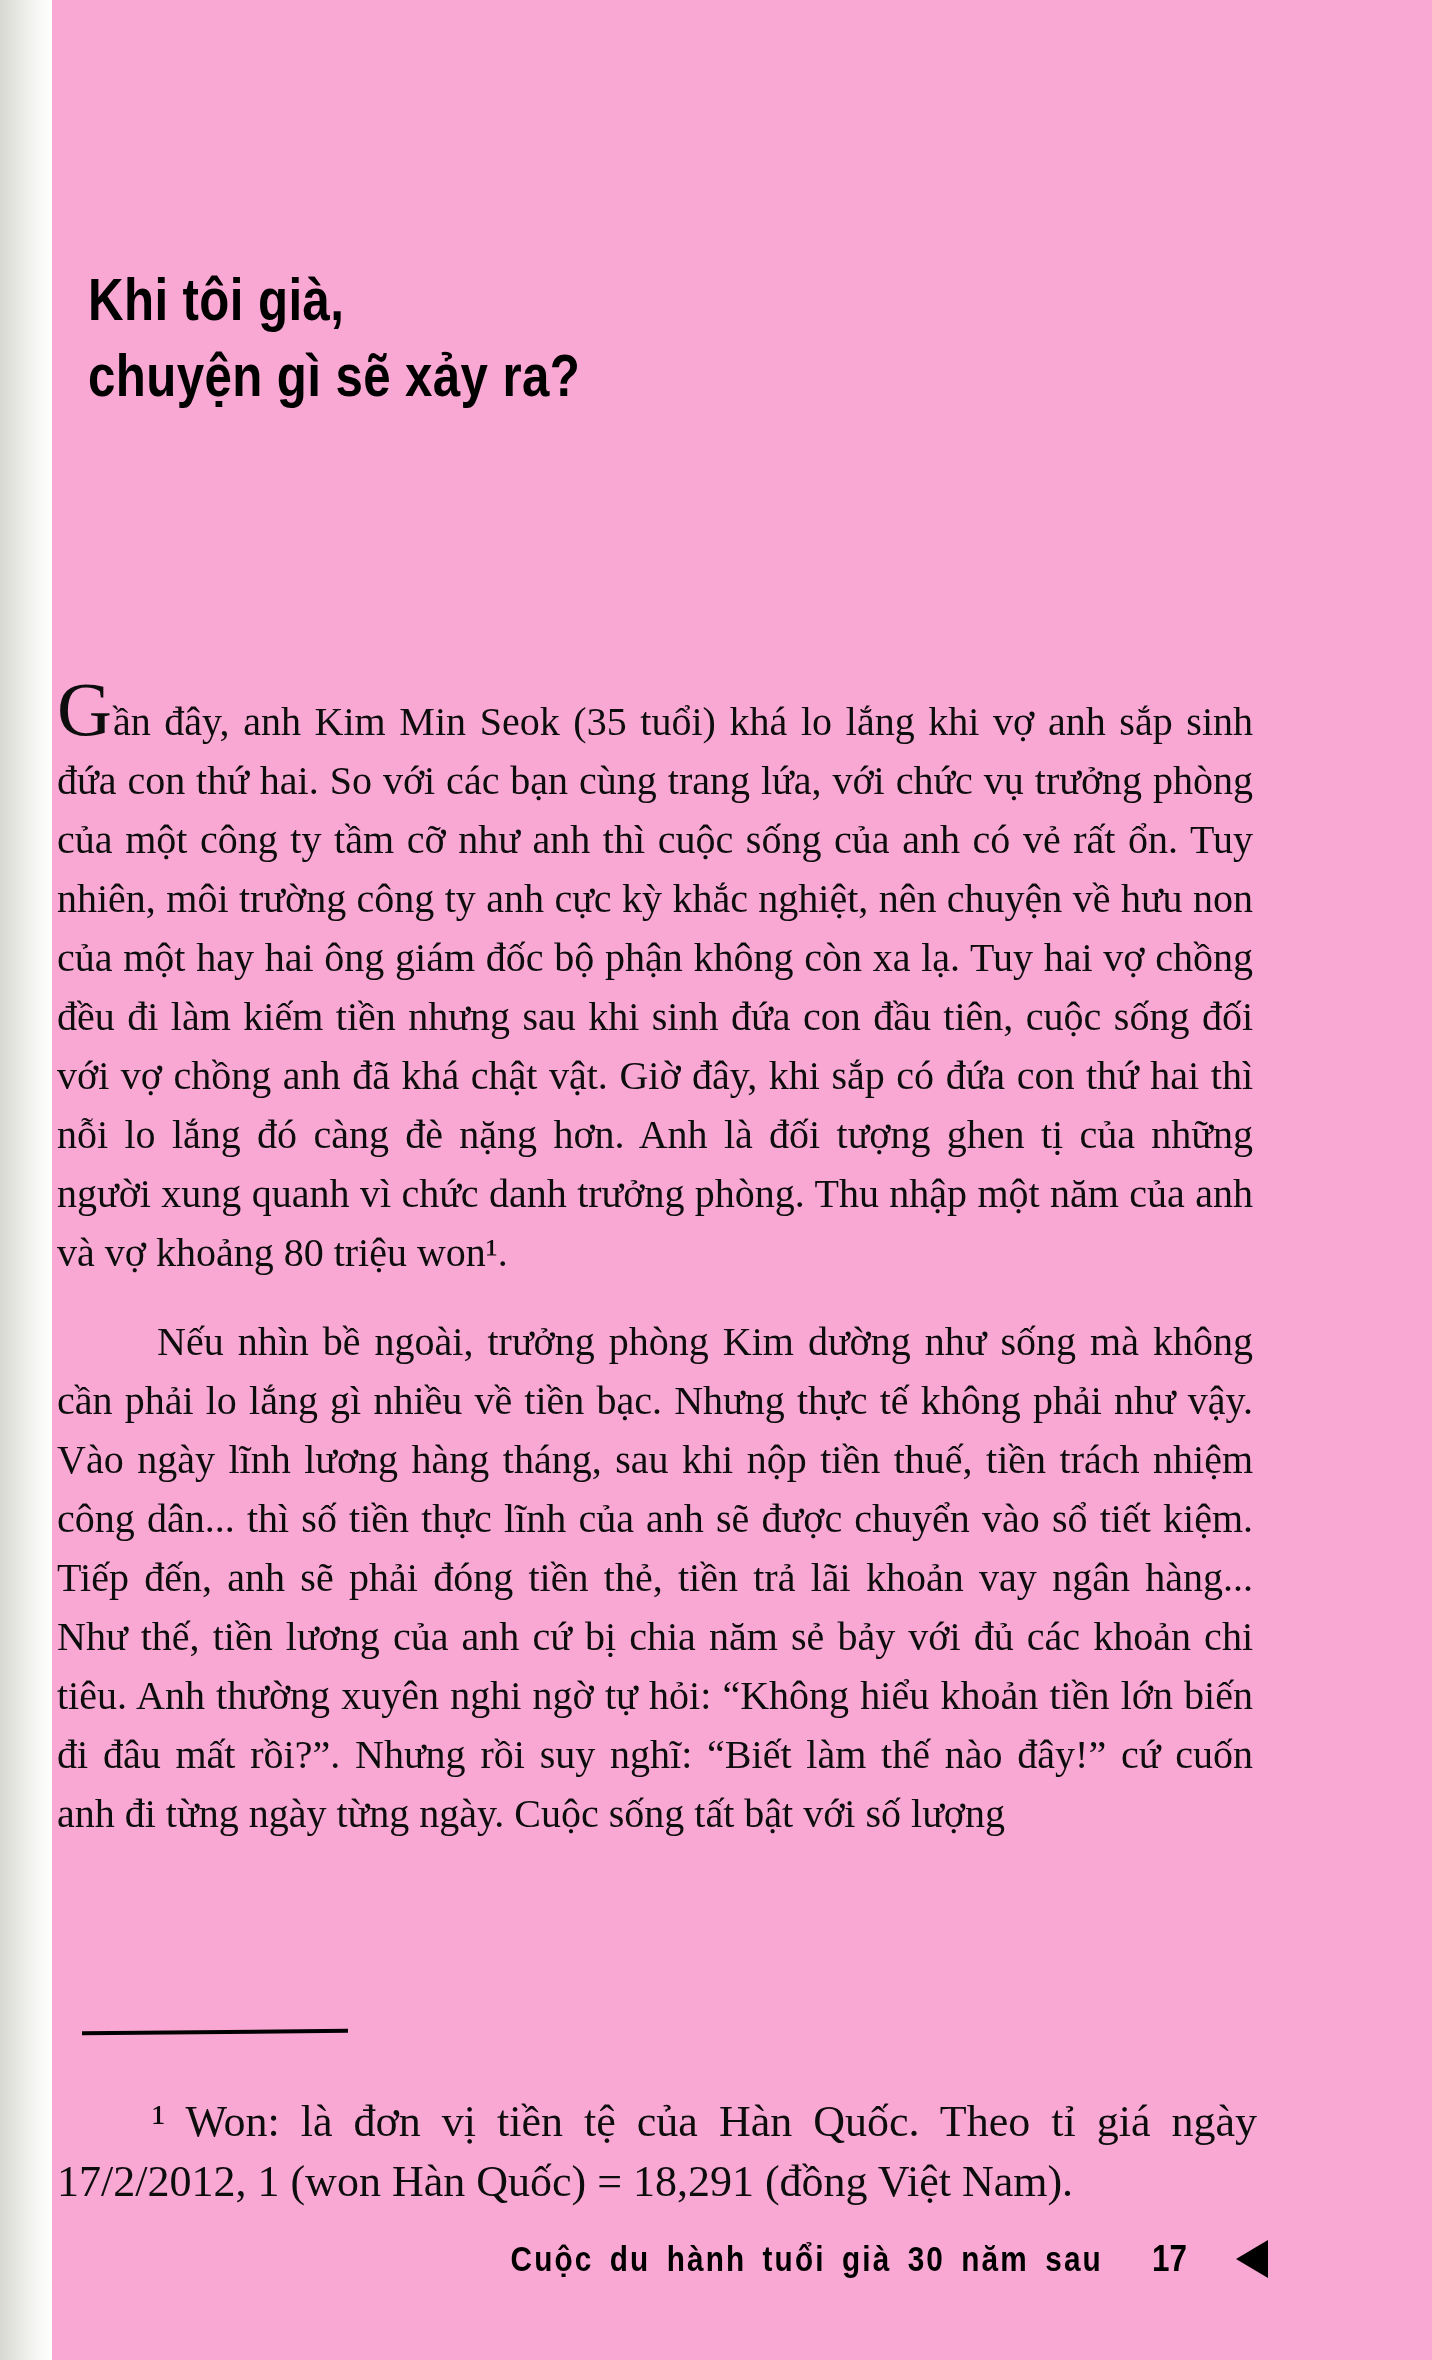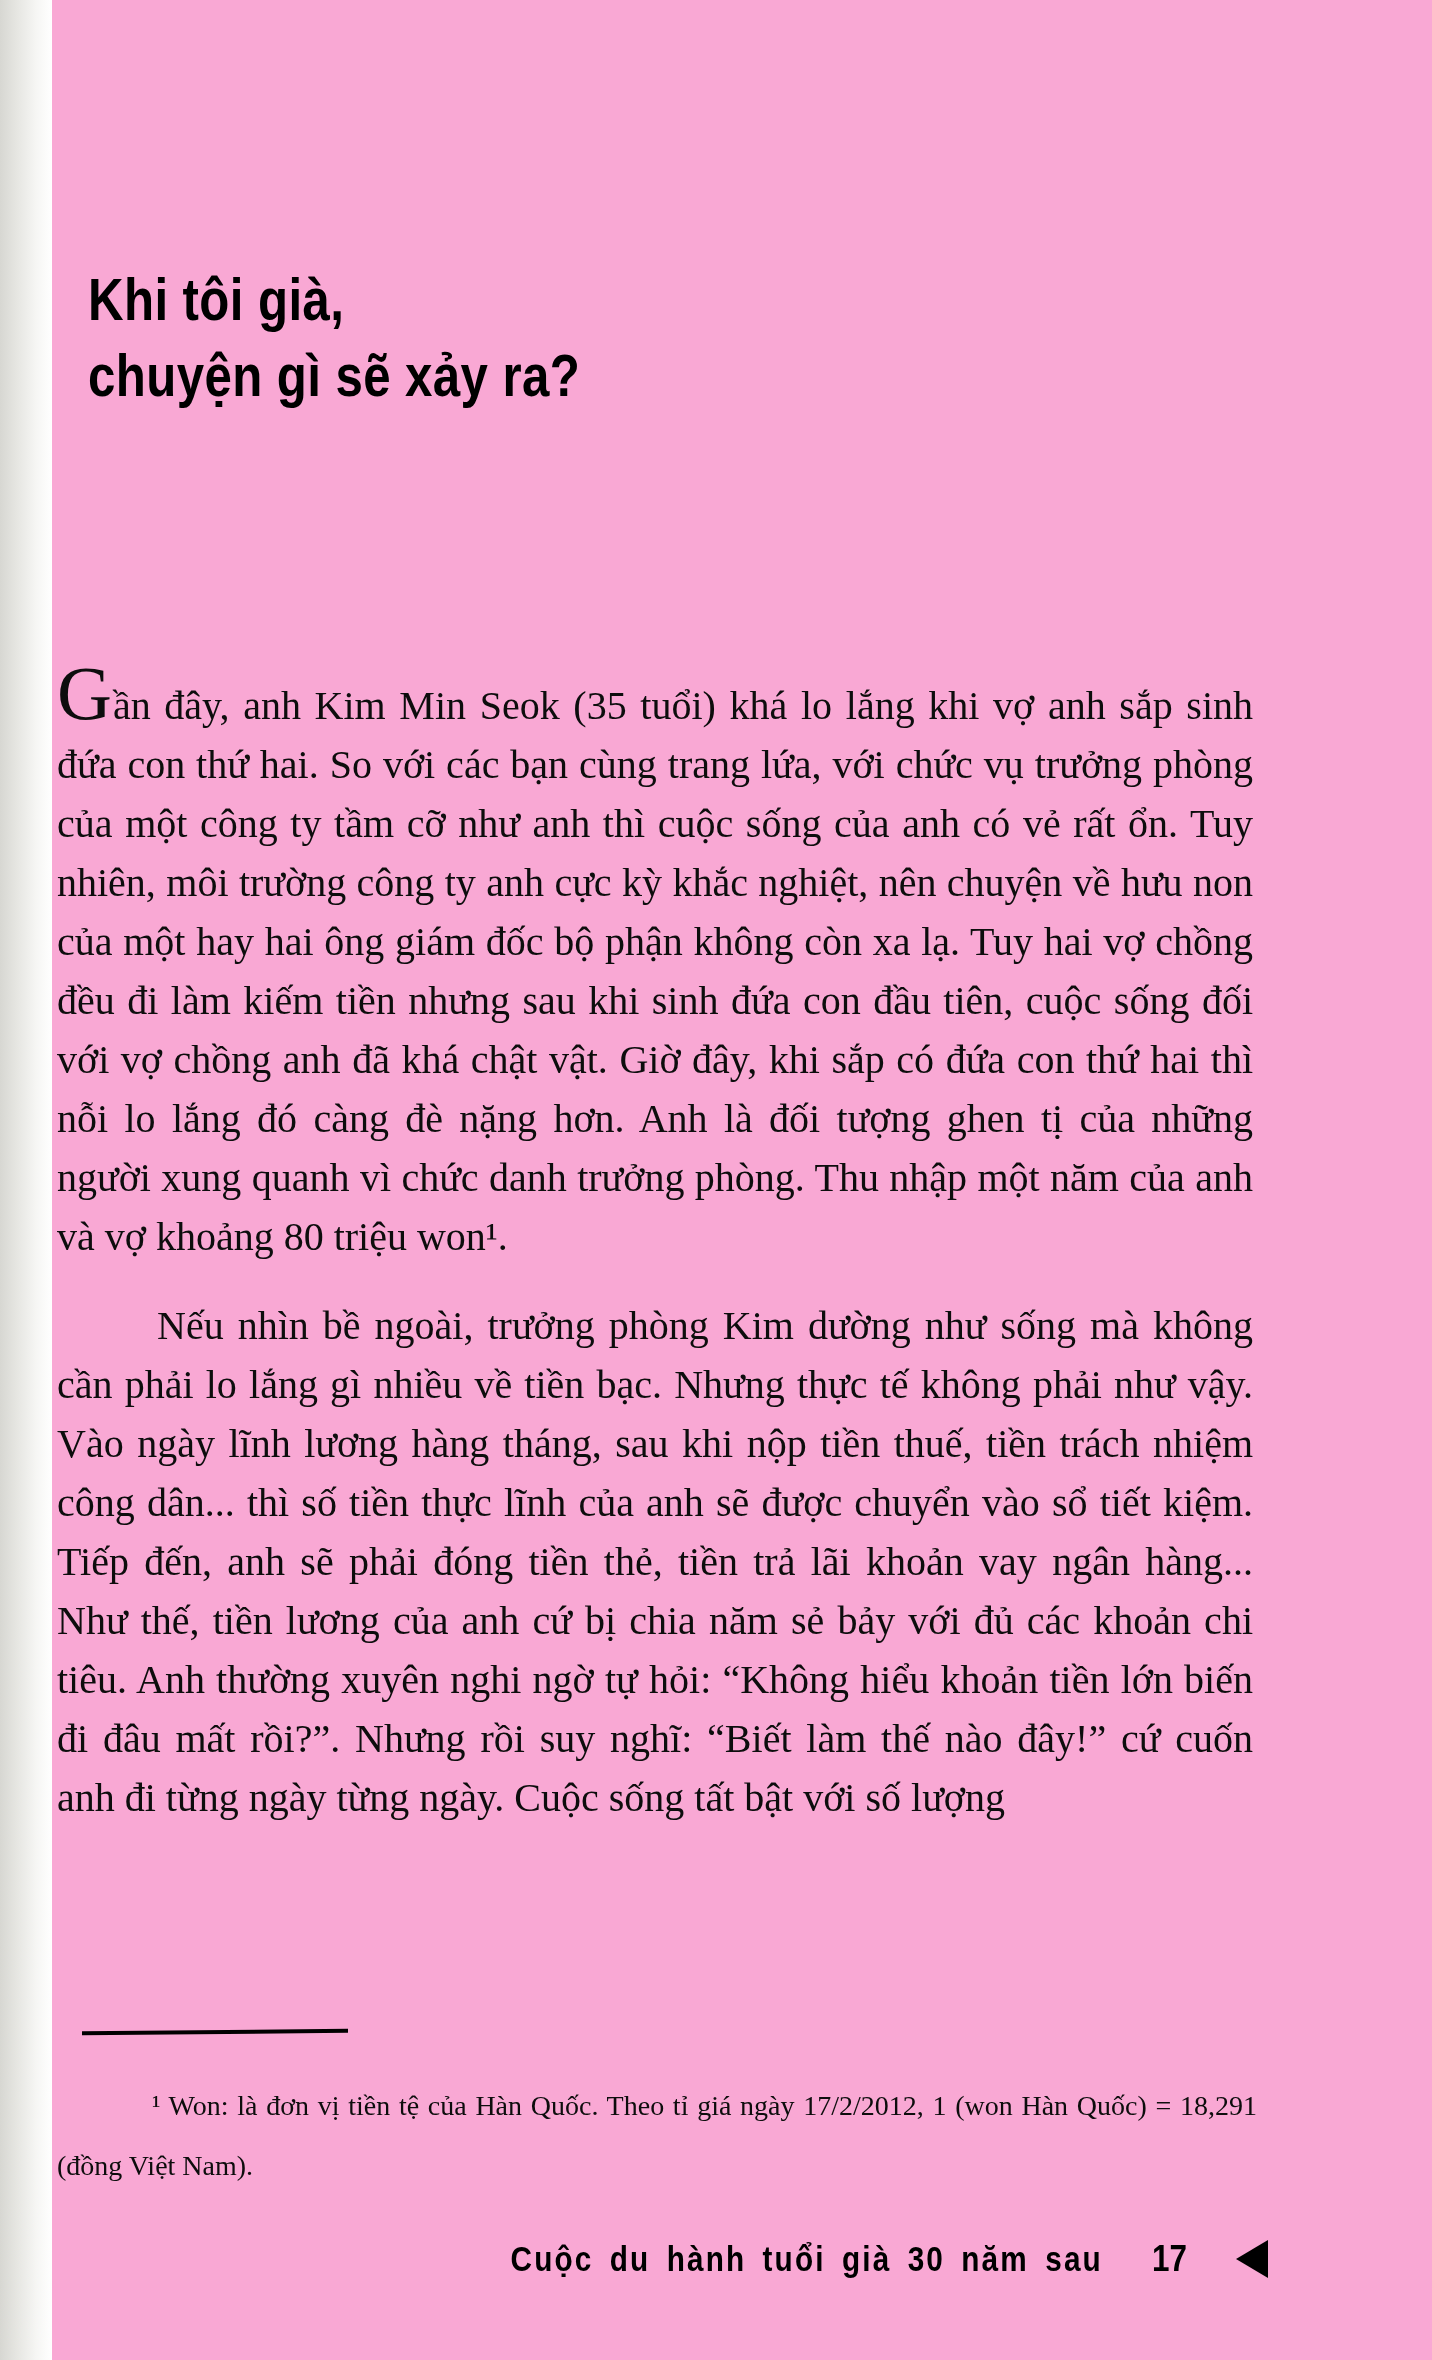--- a/index.html
+++ b/index.html
@@ -27,21 +27,21 @@
     font-size: 60px;
     line-height: 76px;
     letter-spacing: 0.5px;
     color: #000000;
     transform: scaleX(0.82);
     transform-origin: left top;
     white-space: nowrap;
   }
   .body-text {
     position: absolute;
-    left: 57px; top: 676px;
+    left: 57px; top: 692px;
     width: 1196px;
     font-size: 40px;
     line-height: 59px;
     text-align: justify;
   }
   .body-text p { margin: 0; }
   .body-text p.para2 { margin-top: 30px; text-indent: 100px; }
   .drop-cap {
     font-size: 76px;
     line-height: 0;
@@ -51,21 +51,21 @@
     position: absolute;
     left: 82px; top: 2030px;
     width: 266px; height: 4px;
     background: #000000;
     transform: rotate(-0.5deg);
   }
   .footnote {
     position: absolute;
     left: 57px; top: 2048px;
     width: 1200px;
-    font-size: 28px;
+    font-size: 44px;
     line-height: 60px;
     text-align: justify;
     text-indent: 95px;
   }
   .footer {
     position: absolute;
     top: 2238px;
     right: 164px;
     display: flex;
     align-items: center;

